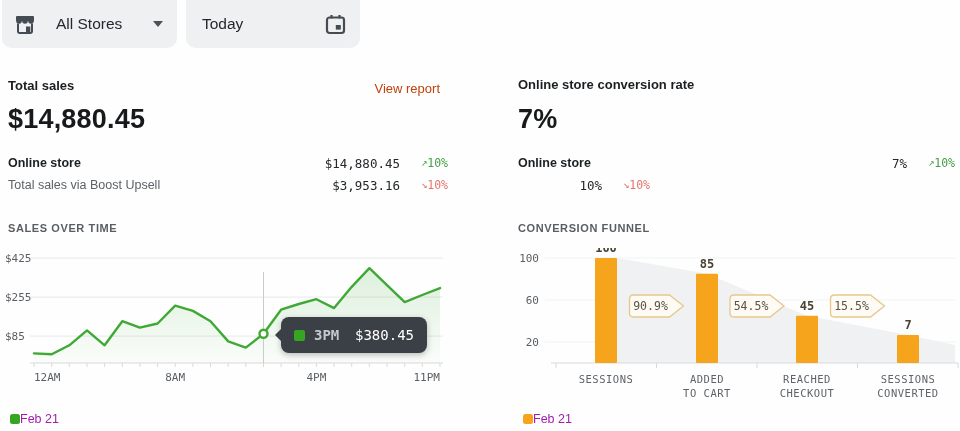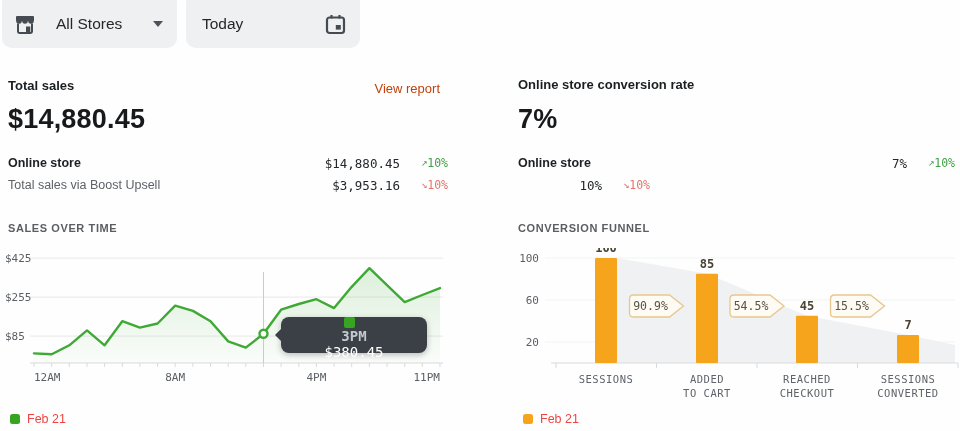--- a/index.html
+++ b/index.html
@@ -48,22 +48,22 @@
            display:flex;align-items:center;padding:0 13px;box-sizing:border-box;
            box-shadow:0 2px 6px rgba(0,0,0,.25)}
   .tooltip:before{content:"";position:absolute;left:-6px;top:12px;
            border-top:6px solid transparent;border-bottom:6px solid transparent;
            border-right:6px solid #3A4045}
   .tt-swatch{width:11px;height:11px;border-radius:2px;margin-right:9px;flex:none}
   .tt-time{color:#c3c9cd;font-family:"DejaVu Sans Mono",monospace;font-size:14px;font-weight:700;flex:1}
   .tt-val{color:#ffffff;font-family:"DejaVu Sans Mono",monospace;font-size:14px;font-weight:400}
 
   
-  .legend{position:absolute;top:412px;display:flex;align-items:center;gap:7px;
-          font-size:12.5px;color:#ef4444}
+  .legend{position:absolute;top:412px;display:flex;align-items:center;gap:0;
+          font-size:12.5px;color:#a21caf}
   .leg-left{left:10px}.leg-right{left:523px}
   .leg-sq{width:10px;height:10px;border-radius:2.5px;display:inline-block}
 </style>
 </head>
 <body>
 
 <div class="btn btn-stores">
   <svg width="20" height="19" viewBox="0 0 20 19">
     <rect x="1" y="1" width="18" height="5" rx="1" fill="#454b52"></rect>
     <circle cx="4" cy="6" r="2.8" fill="#454b52"></circle>
@@ -144,21 +144,21 @@
     <polygon points="34.0,113 34.0,103.4 51.7,104.3 69.3,95.3 87.0,80.4 104.6,95.3 122.3,71.2 139.9,77.6 157.6,73.5 175.2,55.6 192.9,60.9 210.5,71.2 228.2,91.4 245.8,97.6 263.5,83.8 281.1,59.7 298.8,54.0 316.4,49.2 334.1,58.1 351.7,36.8 369.4,18.2 387.0,35.2 404.7,52.1 422.3,45.0 440.0,38.1 440.0,113" fill="url(#gfill)"></polygon>
     <line x1="263.5" x2="263.5" y1="22" y2="113" stroke="#c9cccf"></line>
     <polyline points="34.0,103.4 51.7,104.3 69.3,95.3 87.0,80.4 104.6,95.3 122.3,71.2 139.9,77.6 157.6,73.5 175.2,55.6 192.9,60.9 210.5,71.2 228.2,91.4 245.8,97.6 263.5,83.8 281.1,59.7 298.8,54.0 316.4,49.2 334.1,58.1 351.7,36.8 369.4,18.2 387.0,35.2 404.7,52.1 422.3,45.0 440.0,38.1" fill="none" stroke="#3EA934" stroke-width="2.4" stroke-linejoin="round" stroke-linecap="round"></polyline>
     <circle cx="263.5" cy="83.8" r="4" fill="#fff" stroke="#3EA934" stroke-width="2.4"></circle>
     <text class="ax" text-anchor="start" x="34.0" y="131">12AM</text>
     <text class="ax" text-anchor="middle" x="175.2" y="131">8AM</text>
     <text class="ax" text-anchor="middle" x="316.4" y="131">4PM</text>
     <text class="ax" text-anchor="end" x="440.0" y="131">11PM</text>
   </svg>
 
-<div class="tooltip" style="background: rgb(58, 64, 69); flex-direction: column;">
+<div class="tooltip" style="background: rgb(58, 64, 69);">
   <span class="tt-swatch" style="background: rgb(54, 166, 34);"></span>
   <span class="tt-time">3PM</span>
   <span class="tt-val">$380.45</span>
 </div>
 
 <div class="legend leg-left">
   <span class="leg-sq" id="leg-sq-left" style="background: rgb(54, 166, 34);"></span>
   <span>Feb 21</span>
 </div>
 

